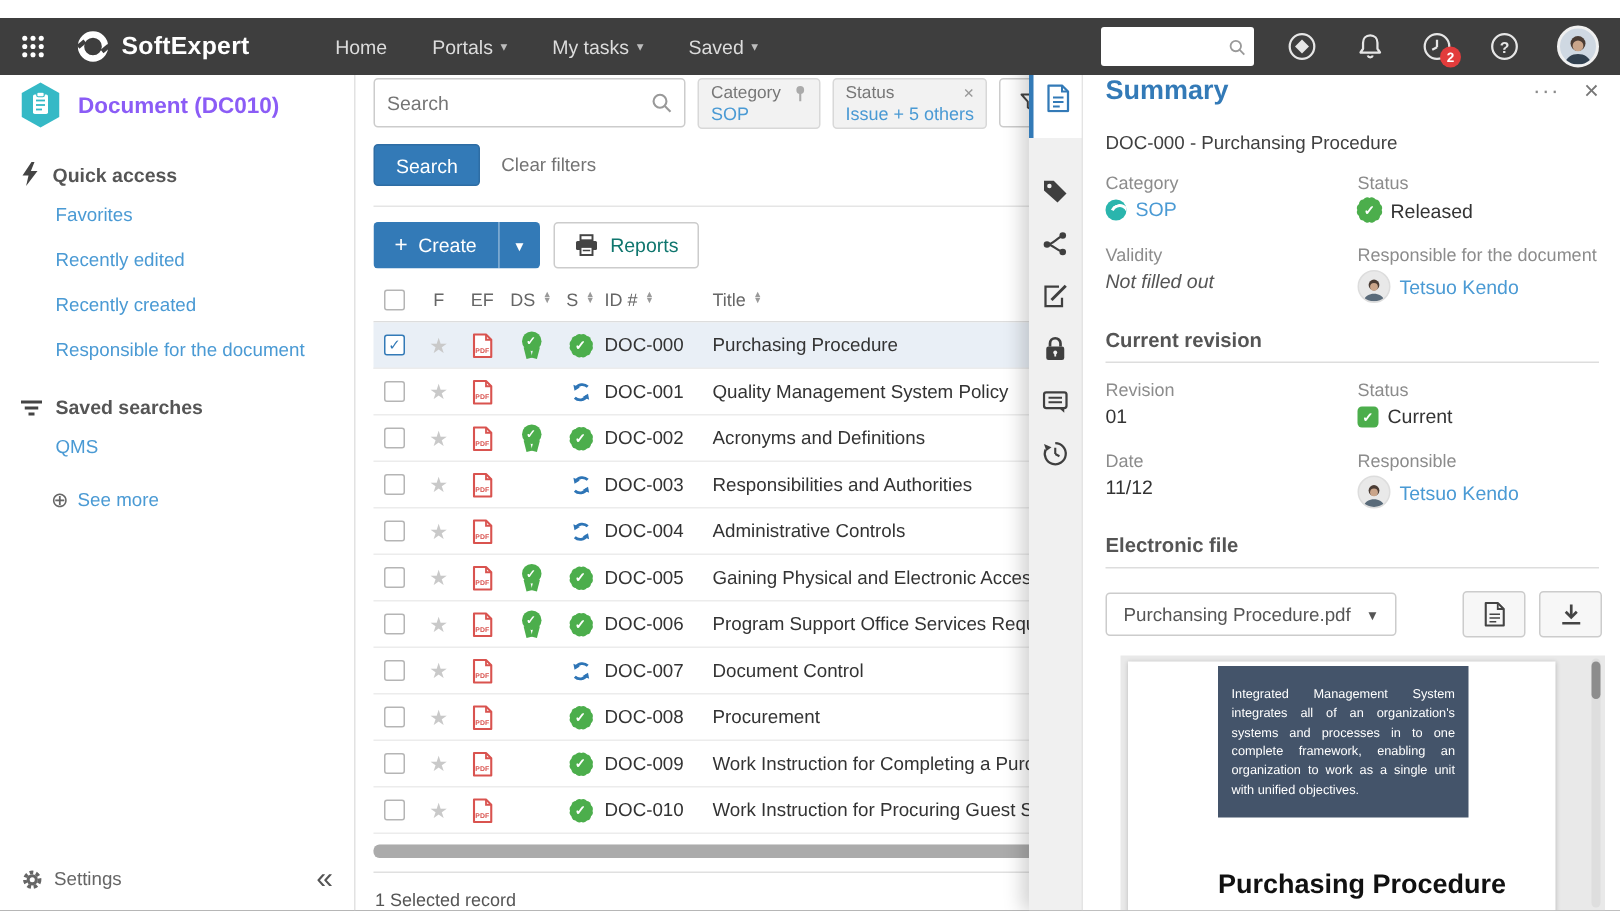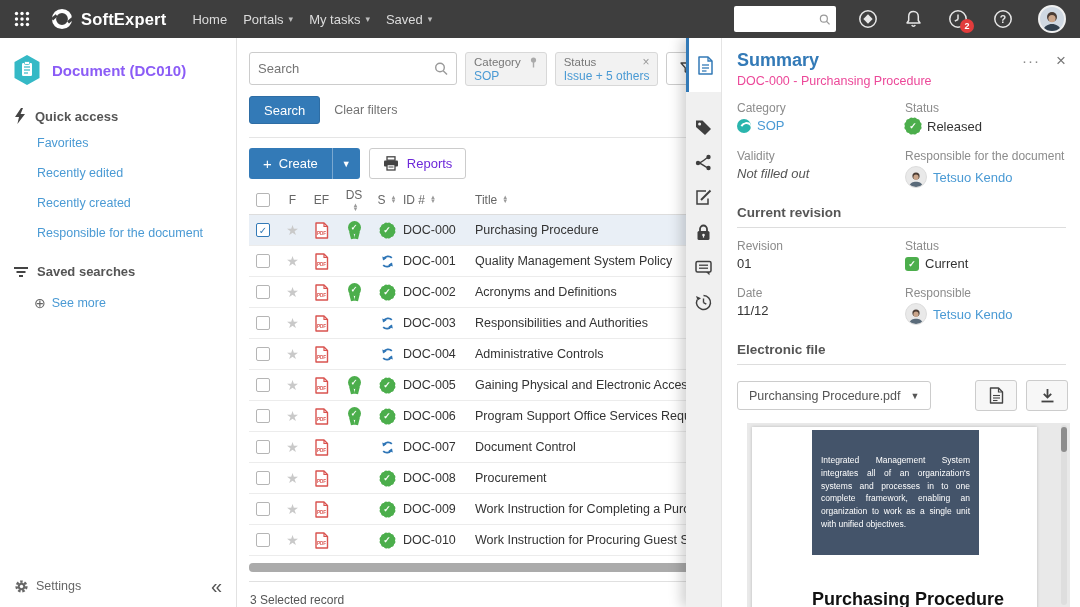--- a/index.html
+++ b/index.html
@@ -1,24 +1,24 @@
 <!DOCTYPE html>
 <html><head>
 <meta charset="utf-8">
 <style>
   * { margin:0; padding:0; box-sizing:border-box; }
   body { font-family:"Liberation Sans",sans-serif; background:#222; }
   .screen { position:relative; width:1080px; height:607px; background:#fff; overflow:hidden; font-family:"Liberation Sans",sans-serif; }
 
   
-  .nav { position:absolute; top:0; left:0; right:0; height:38px; background:#3e3e3e; display:flex; align-items:center; z-index:40; padding:0 14px 0 12px; }
+  .nav { position:absolute; top:12px; left:0; right:0; height:38px; background:#3e3e3e; display:flex; align-items:center; z-index:40; padding:0 14px 0 12px; }
   .nav-waffle { width:20px; height:20px; display:flex; align-items:center; justify-content:center; cursor:pointer; margin-right:18px; }
   .nav-logo { display:flex; align-items:center; gap:7px; margin-right:26px; }
   .nav-logo .wordmark { color:#fff; font-weight:bold; font-size:16.5px; letter-spacing:.2px; }
-  .nav-menu { display:flex; align-items:center; gap:16px; }
+  .nav-menu { display:flex; align-items:center; gap:30px;margin-left:31px; }
   .nav-item { color:#dcdcdc; font-size:13px; cursor:pointer; display:flex; align-items:center; gap:5px; }
   .nav-item .caret { font-size:9px; color:#bdbdbd; }
   .nav-spacer { flex:1; }
   .nav-search { width:102px; height:26px; background:#fff; border-radius:2px; display:flex; align-items:center; padding:0 6px; margin-right:22px; }
   .nav-search input { border:none; outline:none; width:100%; font-size:12px; font-family:inherit; }
   .nav-icons { display:flex; align-items:center; gap:25px; }
   .nav-ic { position:relative; width:20px; height:20px; display:flex; align-items:center; justify-content:center; cursor:pointer; }
   .badge { position:absolute; right:-6px; bottom:-4px; min-width:14px; height:14px; border-radius:7px; background:#e23c3c; color:#fff; font-size:9px; font-weight:bold; display:flex; align-items:center; justify-content:center; padding:0 3px; }
   .avatar-nav { width:28px; height:28px; border-radius:50%; background:#cfd8e2; border:2px solid #f0f0f0; overflow:hidden; display:flex; align-items:flex-end; justify-content:center; cursor:pointer; }
 
@@ -47,30 +47,30 @@
   .filters-btn { height:33px; background:#fff; border:1px solid #ccc; border-radius:3px; display:flex; align-items:center; gap:8px; padding:0 13px; font-size:13px; color:#333; cursor:pointer; white-space:nowrap; }
   .trow2 { display:flex; align-items:center; gap:14px; margin-top:10px; }
   .btn-primary { background:#337ab7; color:#fff; border:1px solid #2e6da4; border-radius:3px; height:28px; padding:0 14px; font-size:13px; display:flex; align-items:center; cursor:pointer; }
   .link { color:#737373; font-size:12.5px; cursor:pointer; }
   .hdiv { border:none; border-top:1px solid #e5e5e5; margin:13px 0 0 0; }
   .trow3 { display:flex; align-items:center; gap:9px; margin-top:10px; }
   .create-split { display:flex; height:31px; border-radius:3px; overflow:hidden; cursor:pointer; }
   .create-main { background:#337ab7; color:#fff; display:flex; align-items:center; gap:7px; padding:0 14px; font-size:13px; border-right:1px solid rgba(255,255,255,.35); }
   .create-main .plus { font-size:15px; }
   .create-caret { background:#337ab7; color:#fff; width:27px; display:flex; align-items:center; justify-content:center; font-size:9px; }
-  .btn-light { height:31px; background:#fff; border:1px solid #ccc; border-radius:3px; display:flex; align-items:center; gap:8px; padding:0 13px; font-size:13px; color:#6d28d9; cursor:pointer; }
+  .btn-light { height:31px; background:#fff; border:1px solid #ccc; border-radius:3px; display:flex; align-items:center; gap:8px; padding:0 13px; font-size:13px; color:#0f766e; cursor:pointer; }
 
   
   .thead { display:flex; align-items:center; height:30px; border-bottom:1px solid #ddd; color:#666; font-size:12px; margin-top:6px; }
   .trow { display:flex; align-items:center; height:31px; border-bottom:1px solid #ececec; font-size:12.5px; color:#333; }
   .trow.selected { background:#e9eff6; }
   .c-cb { width:30px; display:flex; justify-content:flex-start; padding-left:7px; }
   .c-f  { width:27px; display:flex; justify-content:center; }
   .c-ef { width:31px; display:flex; justify-content:center; }
-  .c-ds { width:34px; display:flex; justify-content:center; align-items:center; gap:2px;flex-direction:column; }
+  .c-ds { width:34px; display:flex; justify-content:center; align-items:center; gap:2px; }
   .c-s  { width:32px; display:flex; justify-content:center; align-items:center; gap:2px; }
   .c-id { width:72px; display:flex; align-items:center; gap:2px; }
   .c-title { flex:1; display:flex; align-items:center; gap:2px; white-space:nowrap; overflow:hidden; }
   .sort { display:inline-flex; flex-direction:column; line-height:.55; font-size:6px; color:#9a9a9a; margin-left:3px; }
   .cbx { width:14px; height:14px; border:1px solid #b5b5b5; border-radius:2px; background:#fff; display:flex; align-items:center; justify-content:center; font-size:10px; color:#337ab7; cursor:pointer; }
   .cbx.checked { border-color:#337ab7; }
   .star { color:#c9c9c9; font-size:14px; cursor:pointer; }
   .seal { position:relative; width:15px; height:15px; }
   .seal i { position:absolute; inset:1px; background:#4cae4c; border-radius:3px; }
   .seal i:nth-child(2){ transform:rotate(30deg);} .seal i:nth-child(3){ transform:rotate(60deg);}
@@ -87,41 +87,41 @@
   .panel { position:absolute; top:38px; left:686px; right:0; bottom:0; display:flex; z-index:30; box-shadow:-5px 0 12px rgba(0,0,0,.18); }
   .strip { width:36px; background:#f0f0f0; border-right:1px solid #e4e4e4; display:flex; flex-direction:column; }
   .stab { height:35px; display:flex; align-items:center; justify-content:center; cursor:pointer; }
   .stab.active { height:54px; background:#fff; border-left:3px solid #337ab7; }
   .strip .gap { height:18px; }
   .pcontent { flex:1; background:#fff; padding:12px 0 0 15px; display:flex; flex-direction:column; position:relative; overflow:hidden; }
   .phead { display:flex; align-items:center; padding-right:14px; }
   .ptitle { color:#337ab7; font-size:18px; font-weight:bold; }
   .pmenu { margin-left:auto; color:#8a8a8a; font-size:15px; letter-spacing:1px; cursor:pointer; }
   .pclose { margin-left:16px; color:#777; font-size:17px; cursor:pointer; line-height:1; }
-  .psub { font-size:12.5px; color:#ec4899; margin-top:3px; }
+  .psub { font-size:12.5px; color:#404040; margin-top:17px; }
   .fgrid { display:grid; grid-template-columns:168px 1fr; row-gap:15px; margin-top:13px; }
   .flabel { font-size:12px; color:#8c8c8c; margin-bottom:3px; }
   .fval { font-size:13px; color:#333; display:flex; align-items:center; gap:6px; }
   .fval.italic { font-style:italic; color:#555; }
   .fval .plink { color:#4a9ad4; cursor:pointer; }
   .avatar-s { width:22px; height:22px; border-radius:50%; background:#e9e9e9; border:1px solid #ddd; overflow:hidden; display:flex; align-items:flex-end; justify-content:center; }
   .sop-ic { width:14px; height:14px; border-radius:50%; background:#2ab5ad; position:relative; overflow:hidden; }
   .sop-ic::after { content:""; position:absolute; left:3px; top:3px; width:9px; height:9px; border-radius:50%; border:2px solid #fff; border-left-color:transparent; border-bottom-color:transparent; transform:rotate(-20deg); }
   .sq-chk { width:14px; height:14px; border-radius:3px; background:#4cae4c; color:#fff; display:flex; align-items:center; justify-content:center; font-size:9px; font-weight:bold; }
   .psec { margin-top:17px; padding-right:14px; }
   .psec-title { font-size:13.5px; font-weight:bold; color:#555; }
   .psec hr { border:none; border-top:1px solid #ddd; margin-top:7px; }
   .filerow { display:flex; align-items:center; margin-top:15px; padding-right:12px; }
   .file-select { height:29px; border:1px solid #ccc; border-radius:3px; background:#fff; display:flex; align-items:center; gap:10px; padding:0 11px; font-size:12.5px; color:#555; cursor:pointer; }
   .file-select .caret { font-size:9px; color:#555; }
   .fbtns { margin-left:auto; display:flex; gap:9px; }
   .icon-btn { width:42px; height:31px; border:1px solid #ccc; border-radius:3px; background:#f7f7f7; display:flex; align-items:center; justify-content:center; cursor:pointer; }
   .preview { flex:1; margin:12px 10px 0 10px; background:#e9e9e9; position:relative; overflow:hidden; }
   .page { width:285px; margin:4px 0 0 5px; background:#fff; height:100%; box-shadow:0 0 3px rgba(0,0,0,.2); padding-top:3px; }
-  .bluebox { margin-left:60px; width:167px; background:#44546a; color:#fff; font-size:8.5px; line-height:1.5; text-align:justify; padding:24px 9px; }
+  .bluebox { margin-left:60px; width:167px; background:#44546a; color:#fff; font-size:8.5px; line-height:1.5; text-align:justify; padding:12px 9px; }
   .doc-title { margin:34px 0 0 60px; font-size:18px; font-weight:bold; color:#111; }
   .rev { margin:25px 0 0 60px; font-size:11px; font-weight:bold; color:#777; }
   .pv-track { position:absolute; right:3px; top:2px; bottom:2px; width:6px; background:#dedede; border-radius:3px; }
   .pv-thumb { position:absolute; right:3px; top:4px; width:6px; height:25px; background:#8d8d8d; border-radius:3px; cursor:pointer; }
 </style>
 </head>
 <body>
 
 <div class="screen">
 
@@ -236,20 +236,23 @@
         <div class="side-link">Responsible for the document</div>
       </div>
     <div class="side-sec">
       <svg width="14" height="12" viewBox="0 0 14 12">
           <rect x="0" y="1" width="14" height="2" fill="#444"></rect>
           <rect x="2.5" y="5" width="9" height="2" fill="#444"></rect>
           <rect x="5" y="9" width="4" height="2" fill="#444"></rect>
         </svg>
       <span>Saved searches</span>
     </div>
+    <div id="saved-links">
+        <div class="side-link">QMS</div>
+      </div>
     <div class="side-more">
       <span class="plus">⊕</span>
       <span>See more</span>
     </div>
     <div class="side-foot">
       <div class="settings">
         <svg width="15" height="15" viewBox="0 0 16 16">
             <circle cx="8" cy="8" r="5.2" fill="none" stroke="#666" stroke-width="2.6" stroke-dasharray="2.6 1.9"></circle>
             <circle cx="8" cy="8" r="4" fill="#666"></circle>
             <circle cx="8" cy="8" r="1.8" fill="#fff"></circle>
@@ -733,21 +736,21 @@
               <span>DOC-010</span>
             </div>
       <div class="c-title">
               <span>Work Instruction for Procuring Guest Services</span>
             </div>
     </div>
   </div>
       <div class="hscroll">
           <div class="hthumb"></div>
         </div>
-      <div class="tfoot">3 Selected record</div>
+      <div class="tfoot">1 Selected record</div>
     </div>
   </div>
 
   <div class="panel">
     <div class="strip">
       <div class="stab active">
         <svg width="17" height="19" viewBox="0 0 17 19">
             <path d="M2 1h9l4 4v13H2z" fill="none" stroke="#337ab7" stroke-width="1.5" stroke-linejoin="round"></path>
             <path d="M11 1v4h4" fill="none" stroke="#337ab7" stroke-width="1.3"></path>
             <line x1="5" y1="9" x2="12" y2="9" stroke="#337ab7" stroke-width="1.3"></line>

